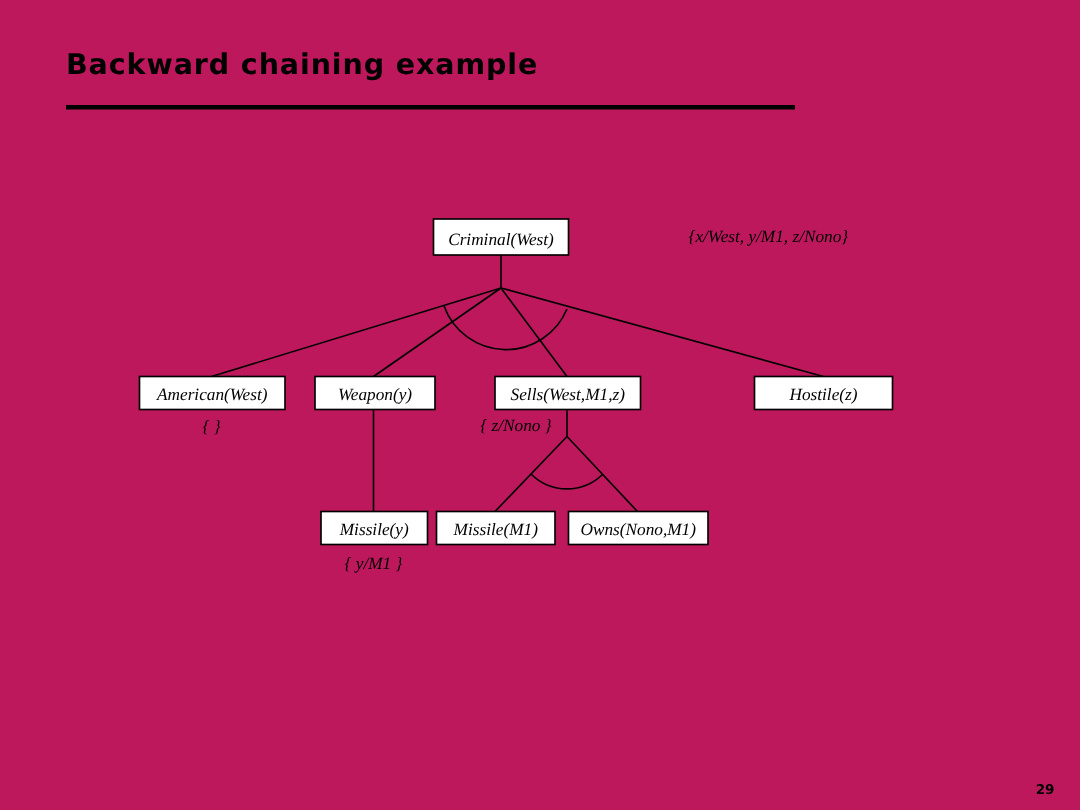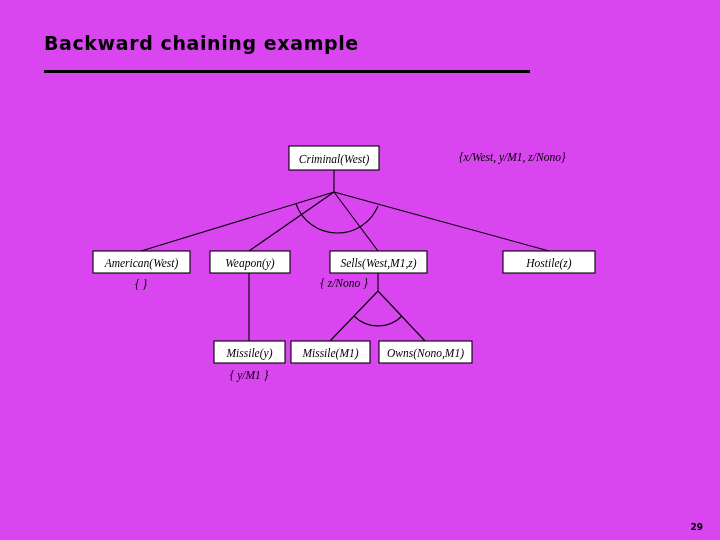--- a/index.html
+++ b/index.html
@@ -12,21 +12,21 @@
     height: 540px;
     position: relative;
     overflow: hidden;
     font-family: "Liberation Sans", sans-serif;
   }
   #slide {
     position: absolute;
     left: 0; top: 0;
     width: 720px;
     height: 540px;
-    background: #d946ef;
+    background: #be185d;
   }
   #slide-title {
     position: absolute;
     left: 44px;
     top: 32px;
     font-family: "DejaVu Sans", sans-serif;
     font-weight: bold;
     font-size: 19px;
     letter-spacing: 0.6px;
     color: #000000;

